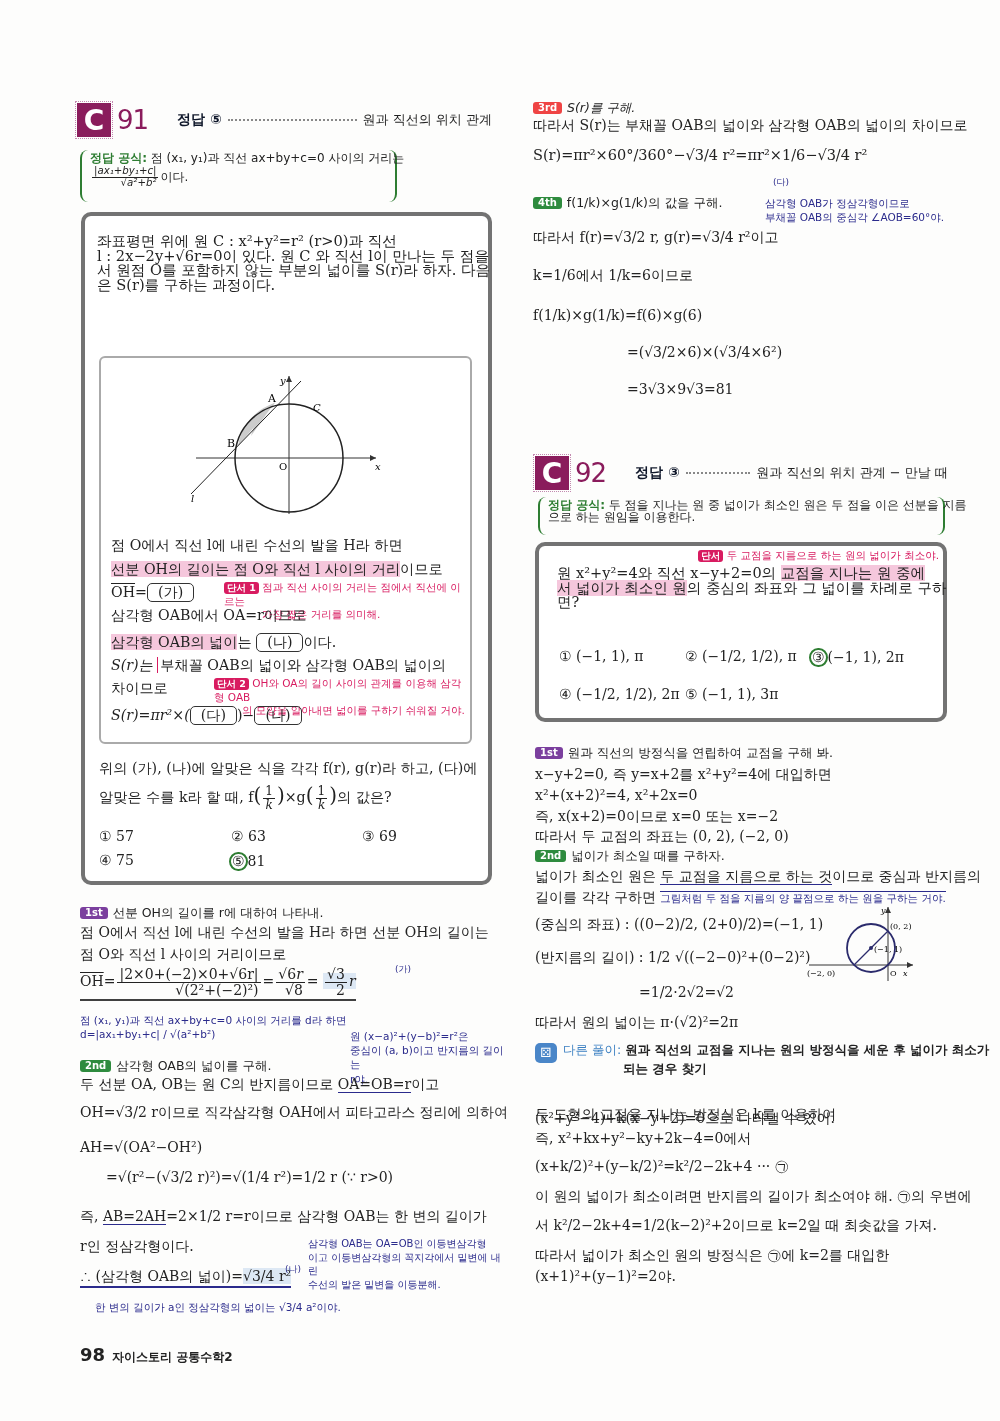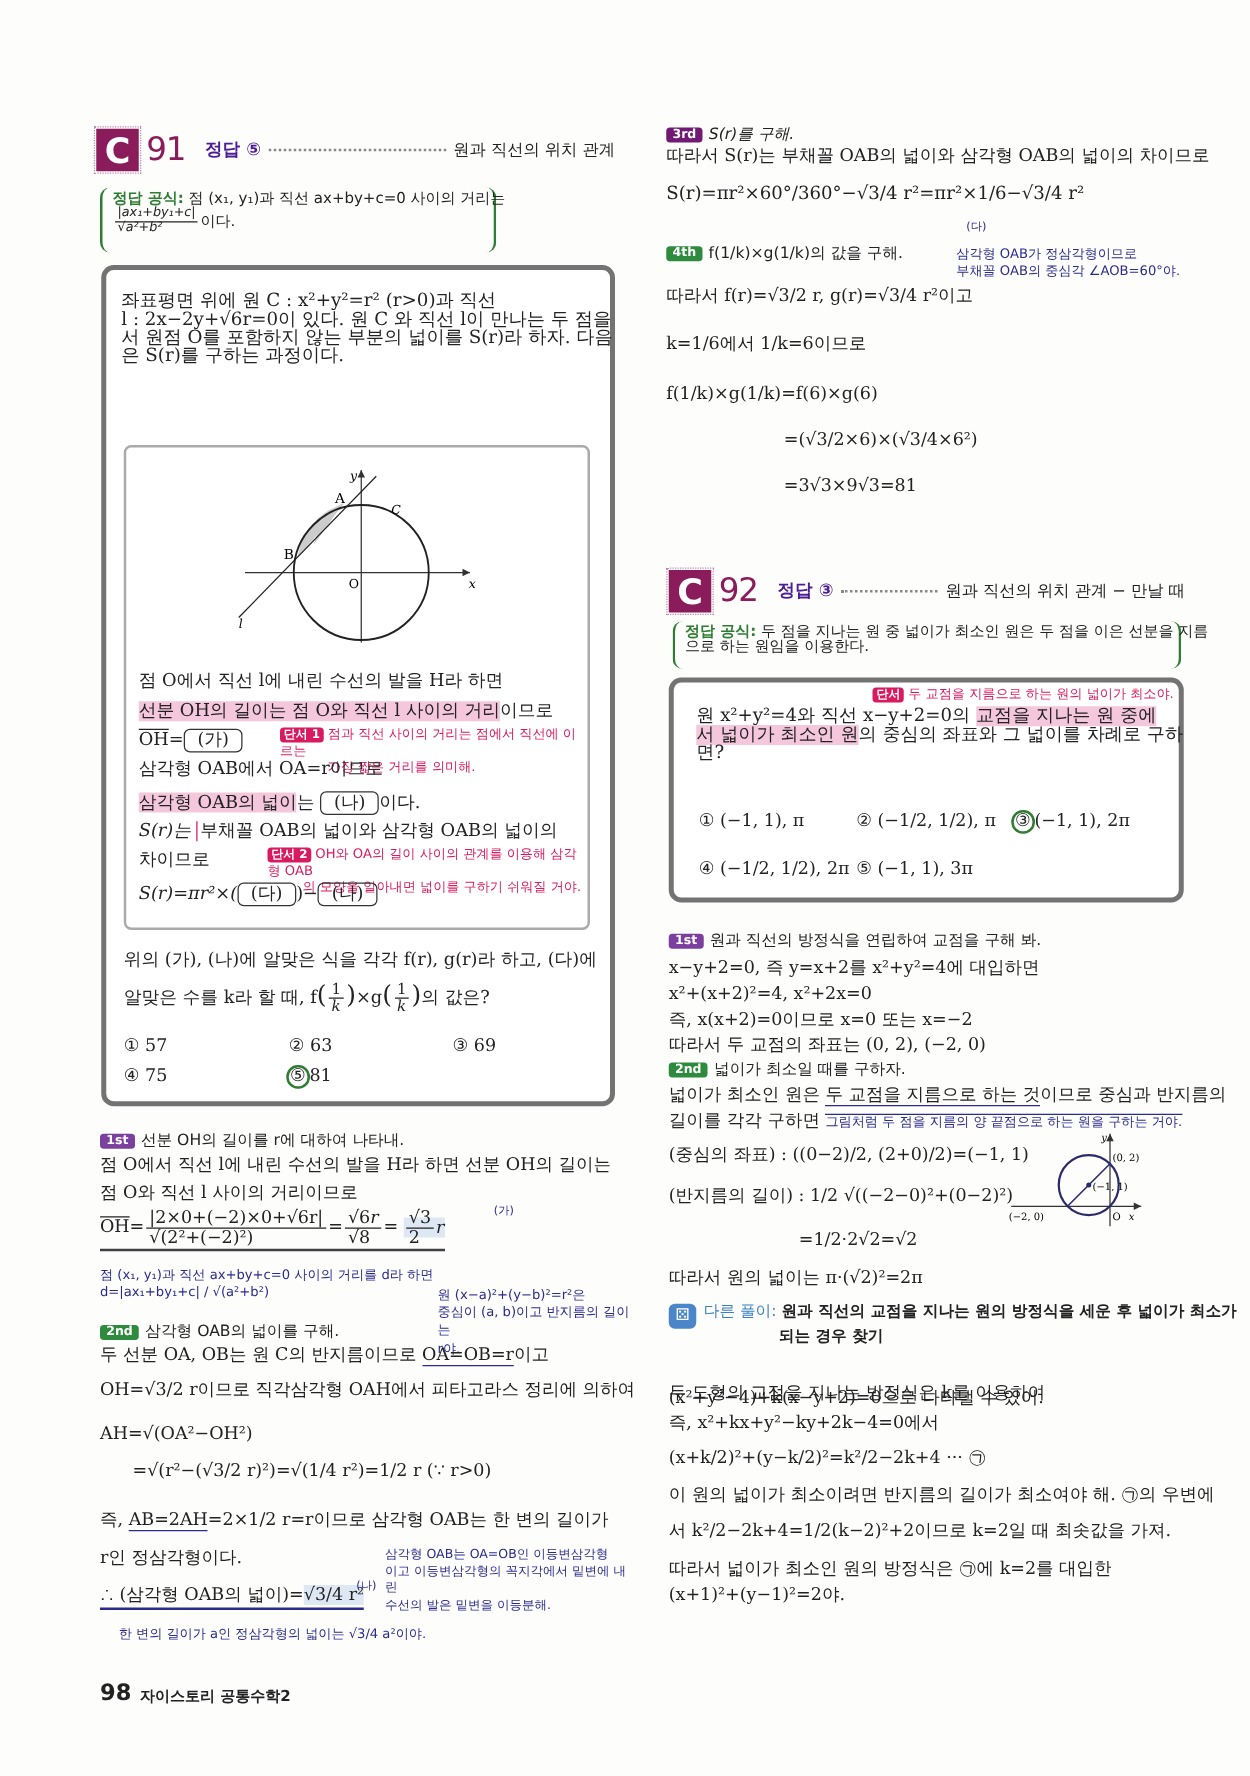--- a/index.html
+++ b/index.html
@@ -3,30 +3,30 @@
 <meta charset="utf-8">
 <style>
   * { box-sizing: border-box; margin: 0; padding: 0; }
   html, body { width: 1000px; height: 1421px; background: #fdfdfc; overflow: hidden; }
   body { position: relative; font-family: "DejaVu Serif", "Liberation Serif", serif; color: #222; font-size: 14.5px; }
   .sans { font-family: "DejaVu Sans", "Liberation Sans", sans-serif; }
   .abs { position: absolute; }
   .line { white-space: nowrap; line-height: 1.0; }
   .it { font-style: italic; }
   .ol { text-decoration: overline; }
-  .frac { display: inline-block; vertical-align: middle; text-align: left; line-height: 1.05; margin: 0 2px; }
+  .frac { display: inline-block; vertical-align: middle; text-align: right; line-height: 1.05; margin: 0 2px; }
   .frac > span { display: block; padding: 0 2px; }
   .frac > span.num { border-bottom: 1px solid #222; }
   .frac.sm { font-size: 0.85em; }
 
   
   .qhead { position: absolute; display: flex; align-items: center; height: 36px; }
   .cbox { width: 34px; height: 34px; background: #8a1c5c; color: #fff; font-family: "DejaVu Sans", sans-serif; font-weight: bold; font-size: 28px; display: flex; align-items: center; justify-content: center; outline: 1px dotted #c38ab0; outline-offset: 1px; }
   .qnum { font-family: "DejaVu Sans", sans-serif; font-size: 26px; color: #8a1c5c; margin-left: 6px; letter-spacing: -1px; }
-  .ans { font-family: "DejaVu Sans", sans-serif; font-weight: bold; font-size: 14px; margin-left: 16px; color: #4c1d95; }
+  .ans { font-family: "DejaVu Sans", sans-serif; font-weight: bold; font-size: 14px; margin-left: 29px; color: #0f172a; }
   .dots { flex: 1; border-bottom: 2px dotted #888; margin: 0 6px; height: 0; align-self: center; }
   .topic { font-family: "DejaVu Sans", sans-serif; font-size: 13px; color: #222; }
 
   .formula-box { position: absolute; border-left: 2px solid #2e7d32; border-right: 2px solid #2e7d32; border-radius: 8px; padding: 2px 8px; font-family: "DejaVu Sans", sans-serif; font-size: 12px; line-height: 1.55; }
   .formula-box .lbl { color: #2e7d32; font-weight: bold; }
 
   .problem-box { position: absolute; border: 4px solid #737373; border-radius: 10px; background: #fff; }
   .figure-box { position: absolute; border: 2px solid #aaa; border-radius: 6px; background: #fff; }
 
   .hl { background: #f5c7dc; }
@@ -163,21 +163,21 @@
   </div>
   <div class="line abs" style="top:364px; border-bottom:2px solid #2b2b8c; padding-bottom:3px;"><span>∴ (삼각형 OAB의 넓이)=</span><span class="shade">√3/4 r²</span></div>
   <div class="note abs" style="left:205px; top:358px; font-size:9px;">(나)</div>
   <div class="note abs" style="left:15px; top:395px;">한 변의 길이가 a인 정삼각형의 넓이는 √3/4 a²이야.</div>
 </div>
 
 <div class="footer-num" style="left:80px; top:1344px;">98</div>
 <div class="footer-title" style="left:112px; top:1349px;">자이스토리 공통수학2</div>
 
 <div class="abs" style="left:533px; top:100px; width:420px; font-size:14px;">
-  <div class="line abs" style="top:0;"><span class="step-tag" style="background:#701a75;">3rd</span><span class="step-title it">S(r)를 구해.</span></div>
+  <div class="line abs" style="top:0;"><span class="step-tag" style="background:#ef4444;">3rd</span><span class="step-title it">S(r)를 구해.</span></div>
   <div class="line abs" style="top:18px;">따라서 S(r)는 부채꼴 OAB의 넓이와 삼각형 OAB의 넓이의 차이므로</div>
   <div class="line abs" style="top:48px; font-size:14.5px;">S(r)=πr²×60°/360°−√3/4 r²=πr²×1/6−√3/4 r²</div>
   <div class="note abs" style="left:240px; top:76px; font-size:9px;">(다)</div>
   <div class="line abs" style="top:95px;"><span class="step-tag" style="background:#2e8b3e;">4th</span><span class="step-title">f(1/k)×g(1/k)의 값을 구해.</span></div>
   <div class="note abs" style="left:232px; top:96px;">
     <div>삼각형 OAB가 정삼각형이므로</div>
     <div>부채꼴 OAB의 중심각 ∠AOB=60°야.</div>
   </div>
   <div class="line abs" style="top:130px;">따라서 f(r)=√3/2 r, g(r)=√3/4 r²이고</div>
   <div class="line abs" style="top:168px;">k=1/6에서 1/k=6이므로</div>

